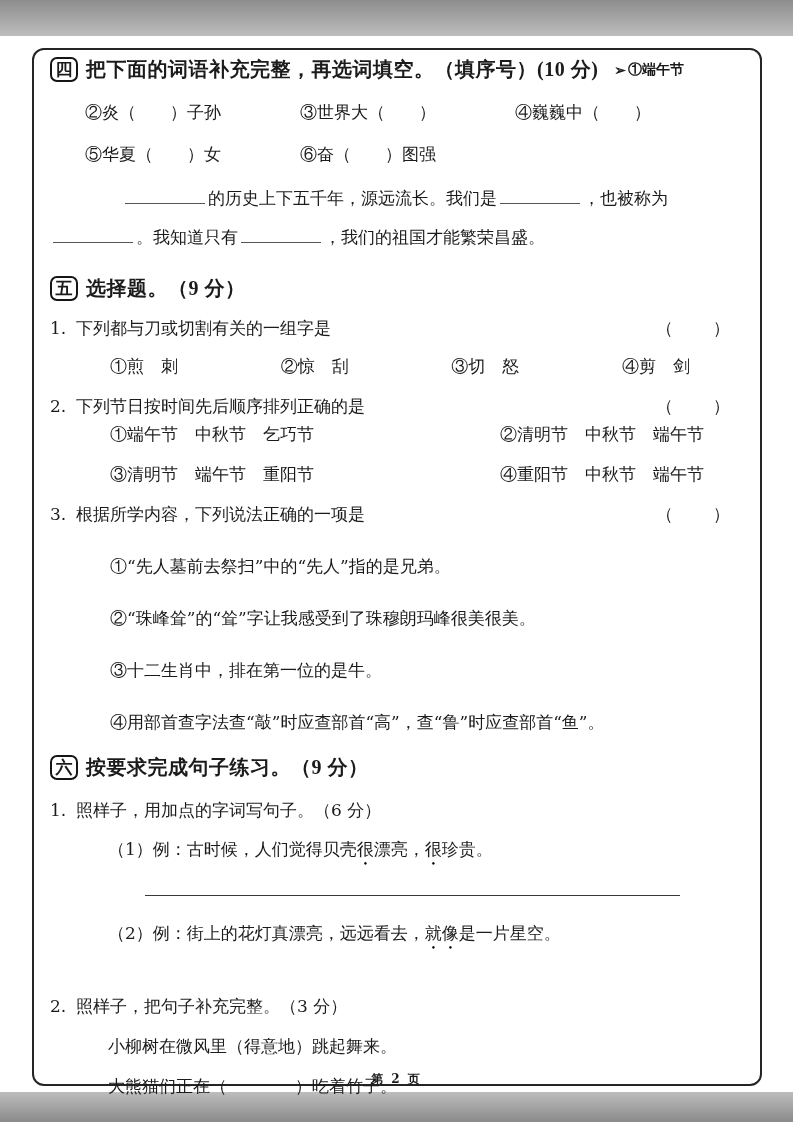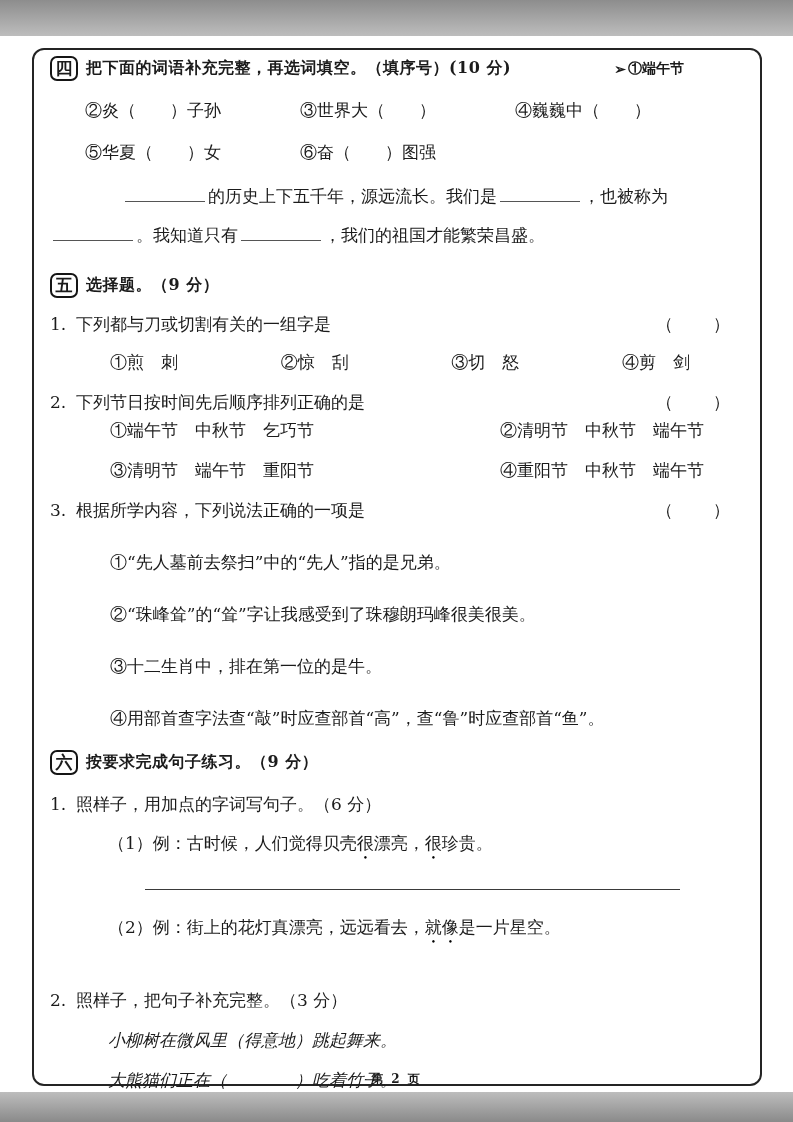--- a/index.html
+++ b/index.html
@@ -21,21 +21,21 @@
     border:2px solid #242424; border-radius:12px; }
   .content { position:absolute; left:50px; top:56px; width:692px; font-size:17px; }
 
   .sec-header { display:flex; align-items:center; gap:8px; margin-top:0; }
   .sec-marker {
     display:inline-flex; align-items:center; justify-content:center;
     min-width:28px; height:25px; padding:0 3px;
     border:2px solid #151515; border-radius:7px;
     font-weight:bold; font-size:17px; line-height:1;
   }
-  .sec-title { font-weight:bold; font-size:16px; letter-spacing:0.5px; }
+  .sec-title { font-weight:bold; font-size:20px; letter-spacing:0.5px;font-family:Liberation Serif, serif; }
   .sec-tag { margin-left:auto; font-size:14px; font-weight:bold; display:flex; align-items:center; gap:2px; padding-right:58px; }
 
   .items-grid { margin-top:16px; display:grid; grid-template-columns:215px 215px 1fr;
     row-gap:16px; padding-left:35px; line-height:26px; }
 
   .fill-para { margin-top:12px; line-height:39px; text-indent:72px; }
   .blank { display:inline-block; width:80px; height:1em;
     border-bottom:1px solid #555; margin:0 3px; vertical-align:baseline; text-indent:0; }
 
   .question { display:flex; margin-top:13px; line-height:27px; }
@@ -50,21 +50,21 @@
   .opts-block > div { margin-top:25px; padding-left:60px; line-height:27px; }
 
   .sub-question { display:flex; margin-top:16px; line-height:27px; }
   .example { margin-top:12px; padding-left:58px; line-height:27px; }
   .em-dot {
     -webkit-text-emphasis: filled dot #000; text-emphasis: filled dot #000;
     -webkit-text-emphasis-position: under left; text-emphasis-position: under left;
   }
   .answer-line { margin-top:26px; margin-left:95px; width:535px;
     border-bottom:1.5px solid #3a3a3a; height:1px; }
-  .sentence { margin-top:13px; padding-left:58px; line-height:27px;font-style:italic; }
+  .sentence { margin-top:13px; padding-left:58px; line-height:27px; }
   .gap-lg { margin-top:40px; }
 
   .footer { position:absolute; bottom:34px; left:0; right:0; text-align:center;
     font-weight:bold; font-size:12px; letter-spacing:2px; }
 </style>
 </head>
 <body>
 
 <div class="page">
   <div class="strip-top"></div>

